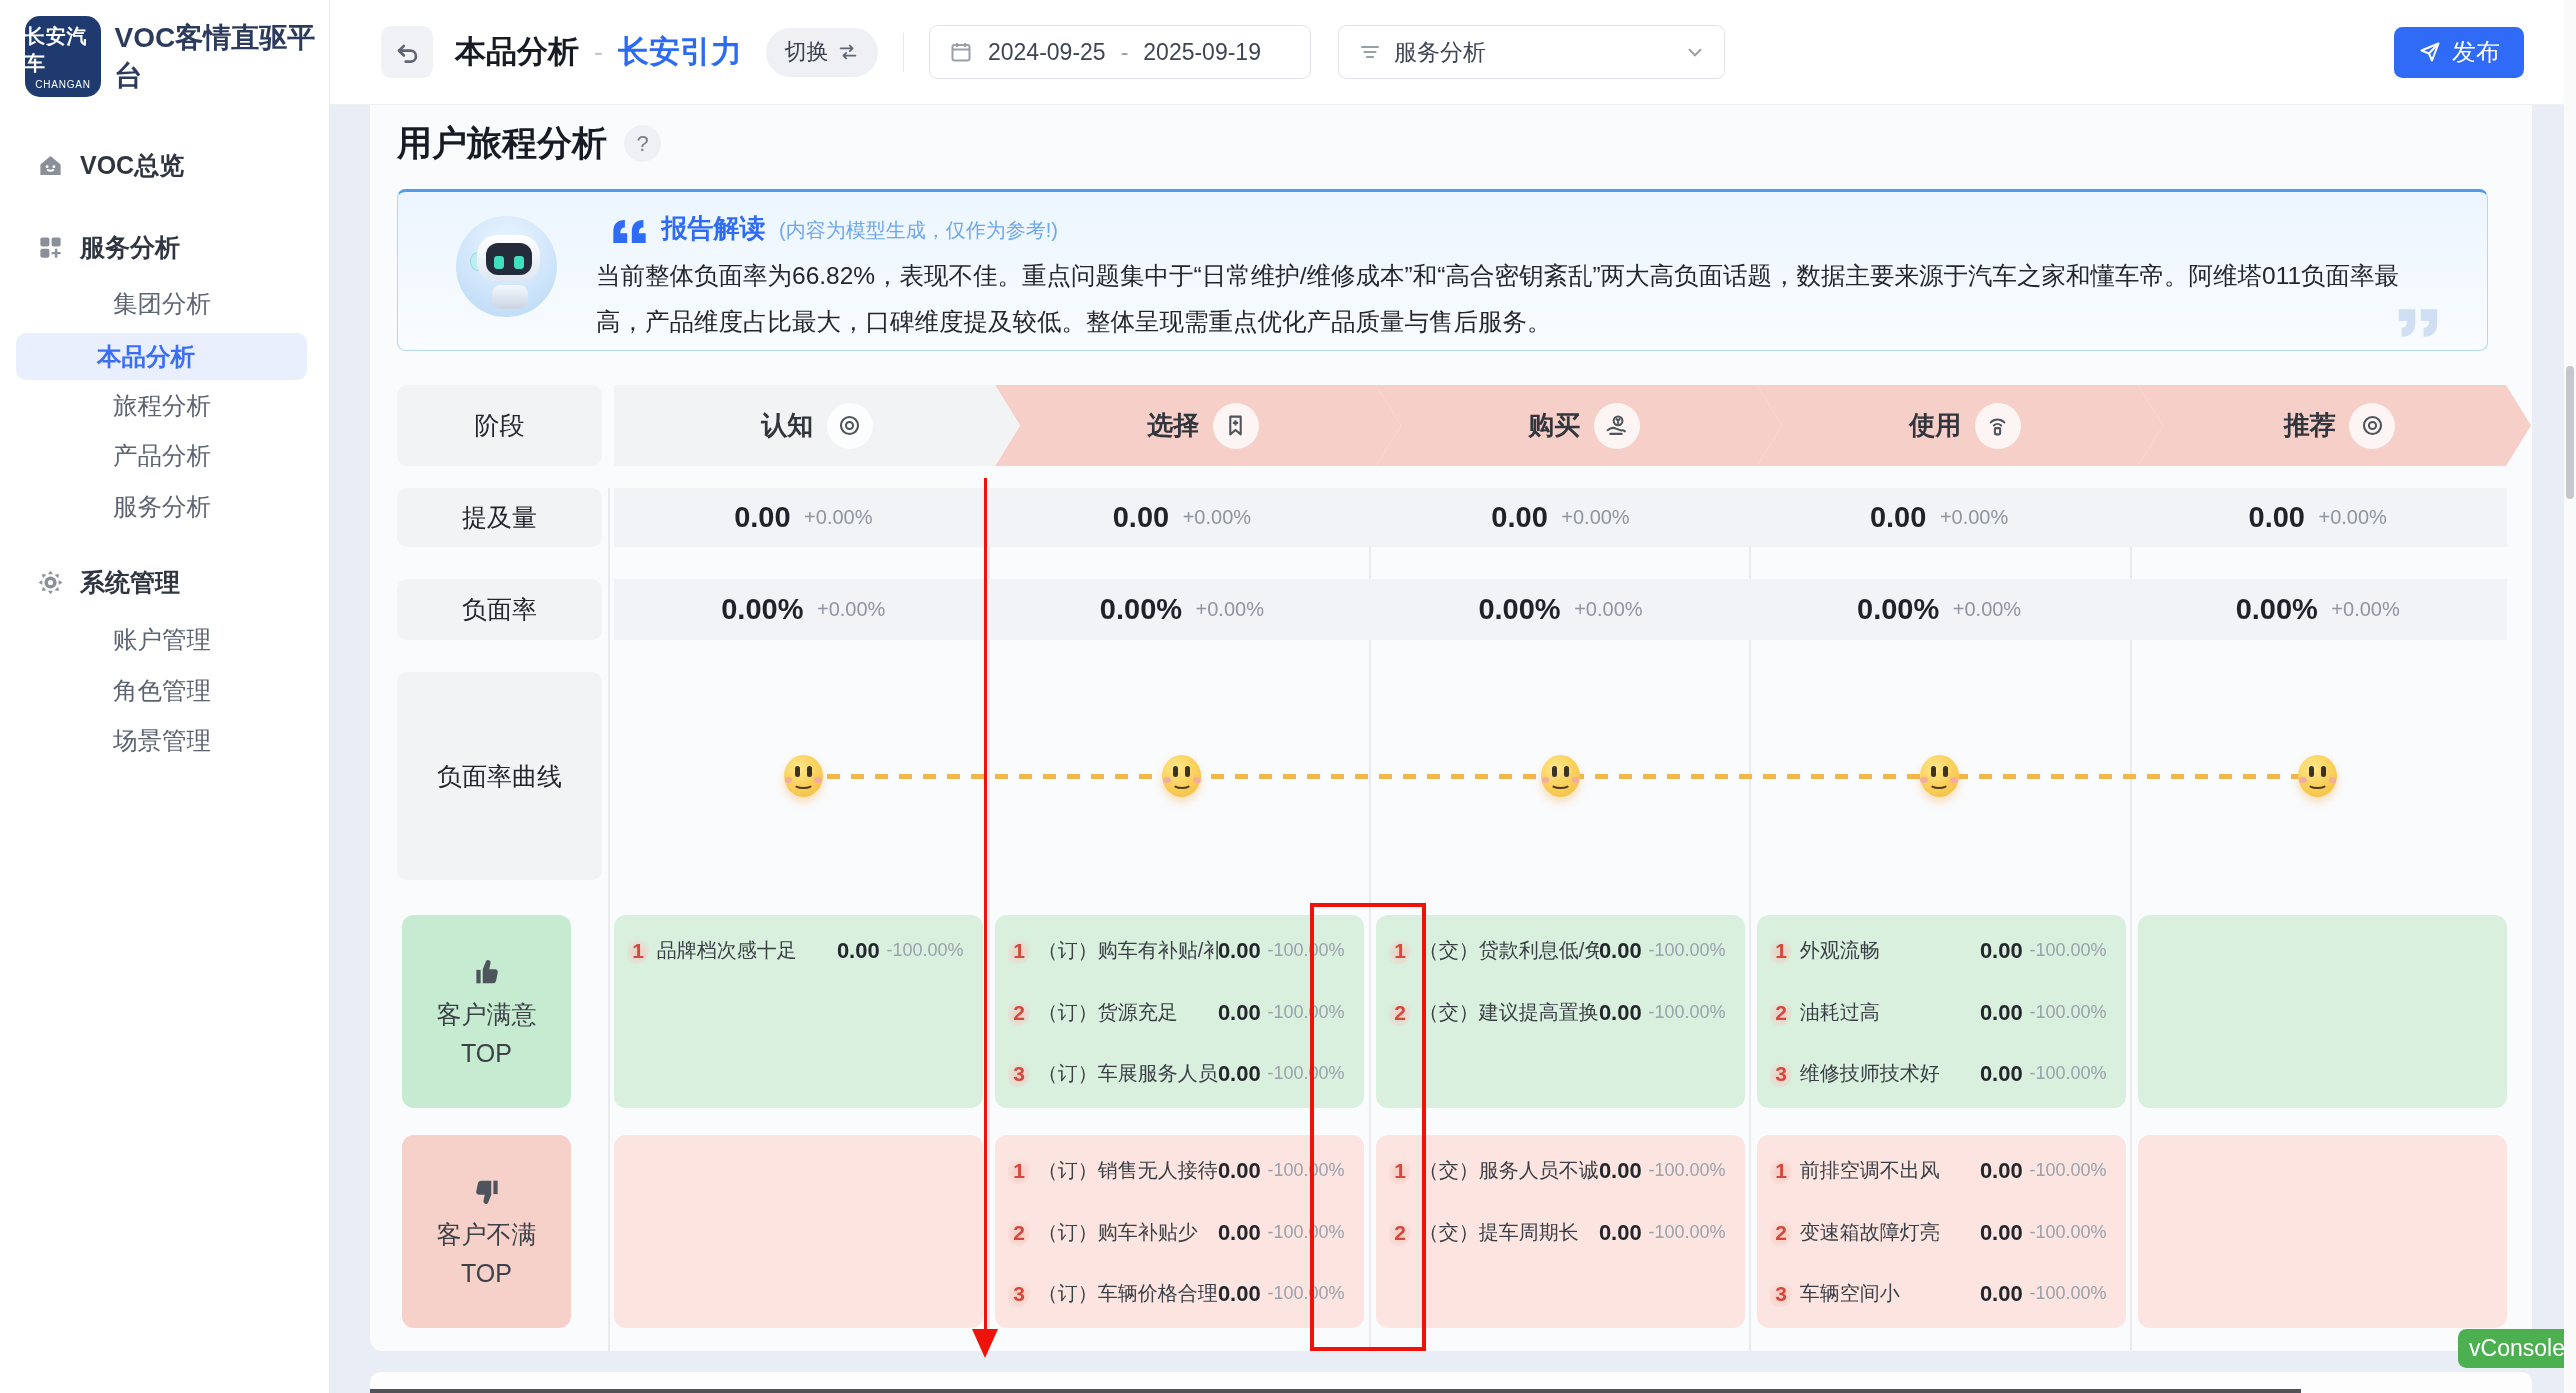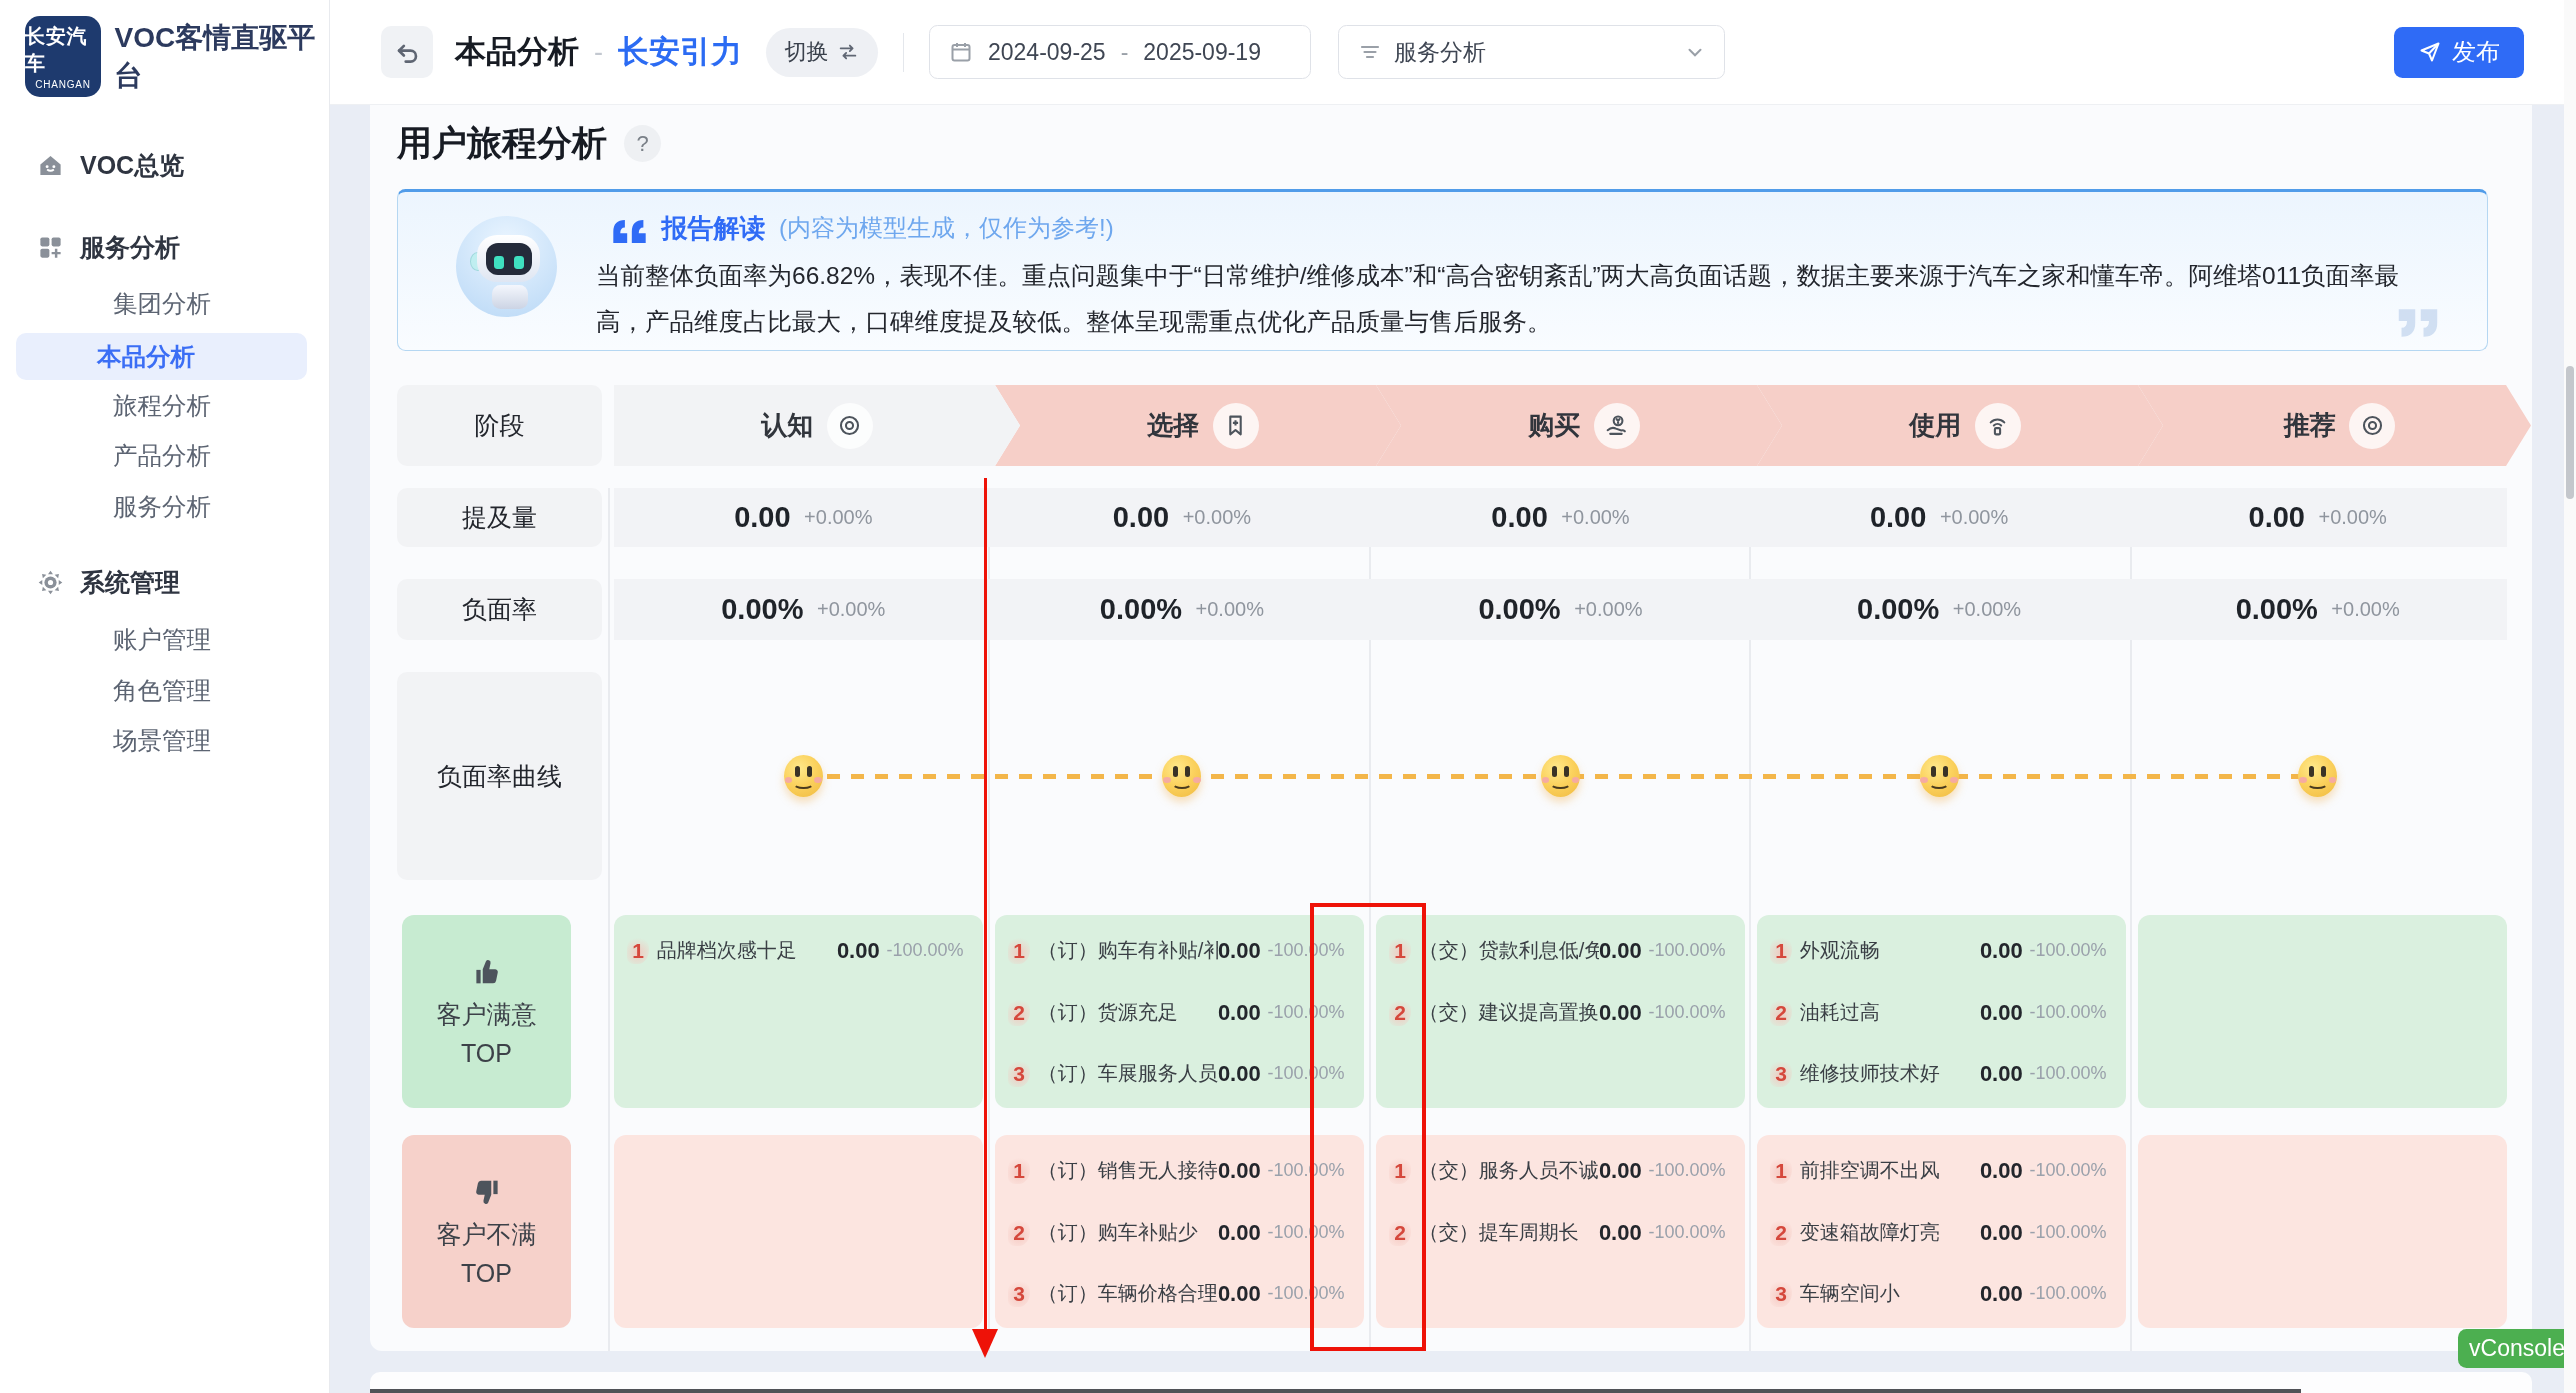--- a/index.html
+++ b/index.html
@@ -45,21 +45,21 @@
   .report{position:absolute;left:27px;top:84px;width:2091px;height:162px;box-sizing:border-box;border:0.8px solid #b5d7f2;border-top:3.4px solid #519ce9;border-radius:8.5px;background:linear-gradient(180deg,#ecf5fe 0%,#f9fcff 100%);}
   .robot{position:absolute;left:58px;top:24px;width:101px;height:101px;border-radius:50%;background:radial-gradient(circle at 50% 28%,#eaf5ff,#b9d8f6);overflow:hidden;}
   .robot .rh{position:absolute;left:21px;top:18.6px;width:63px;height:47px;background:linear-gradient(180deg,#ffffff,#dfe6f2);border-radius:20px;}
   .robot .rv{position:absolute;left:30px;top:27px;width:46px;height:32px;background:#242b3a;border-radius:12px;}
   .robot .re{position:absolute;bottom:6px;width:10px;height:12.7px;background:#3fe0c0;border-radius:3.4px;}
   .robot .re.l{left:7.6px}.robot .re.r{right:7.6px}
   .robot .rr{position:absolute;left:14.4px;top:36px;width:13.5px;height:17px;background:#bfeef0;border:1.7px solid #9fd8dc;border-radius:50%;}
   .robot .rb{position:absolute;left:36px;top:69px;width:36px;height:24px;background:linear-gradient(180deg,#f4f7fd,#ccd4e4);border-radius:8.5px;}
   .report-head{position:absolute;left:213px;top:18.6px;display:flex;align-items:flex-end;gap:13.5px;}
   .report-label{font-size:26px;font-weight:700;color:#2f6bf6;}
-  .report-note{font-size:24px;color:#6ea7ee;padding-bottom:1.7px;}
+  .report-note{font-size:20px;color:#6ea7ee;padding-bottom:1.7px;}
   .report-body{position:absolute;left:198px;top:61px;width:1837px;font-size:24.5px;line-height:46px;color:#23262d;}
   .quote-close{position:absolute;right:47px;bottom:10px;transform:rotate(180deg);opacity:.9;}
   
   .jrow{position:absolute;left:27px;width:2107px;display:grid;grid-template-columns:205px repeat(5,369px);column-gap:12px;}
   .row-stage{top:280px;height:81px;}
   .row-mentions{top:383px;height:59px;}
   .row-negative{top:474px;height:61px;}
   .row-curve{top:567px;height:208px;}
   .row-sat{top:810px;height:193px;}
   .row-dis{top:1030px;height:193px;}

